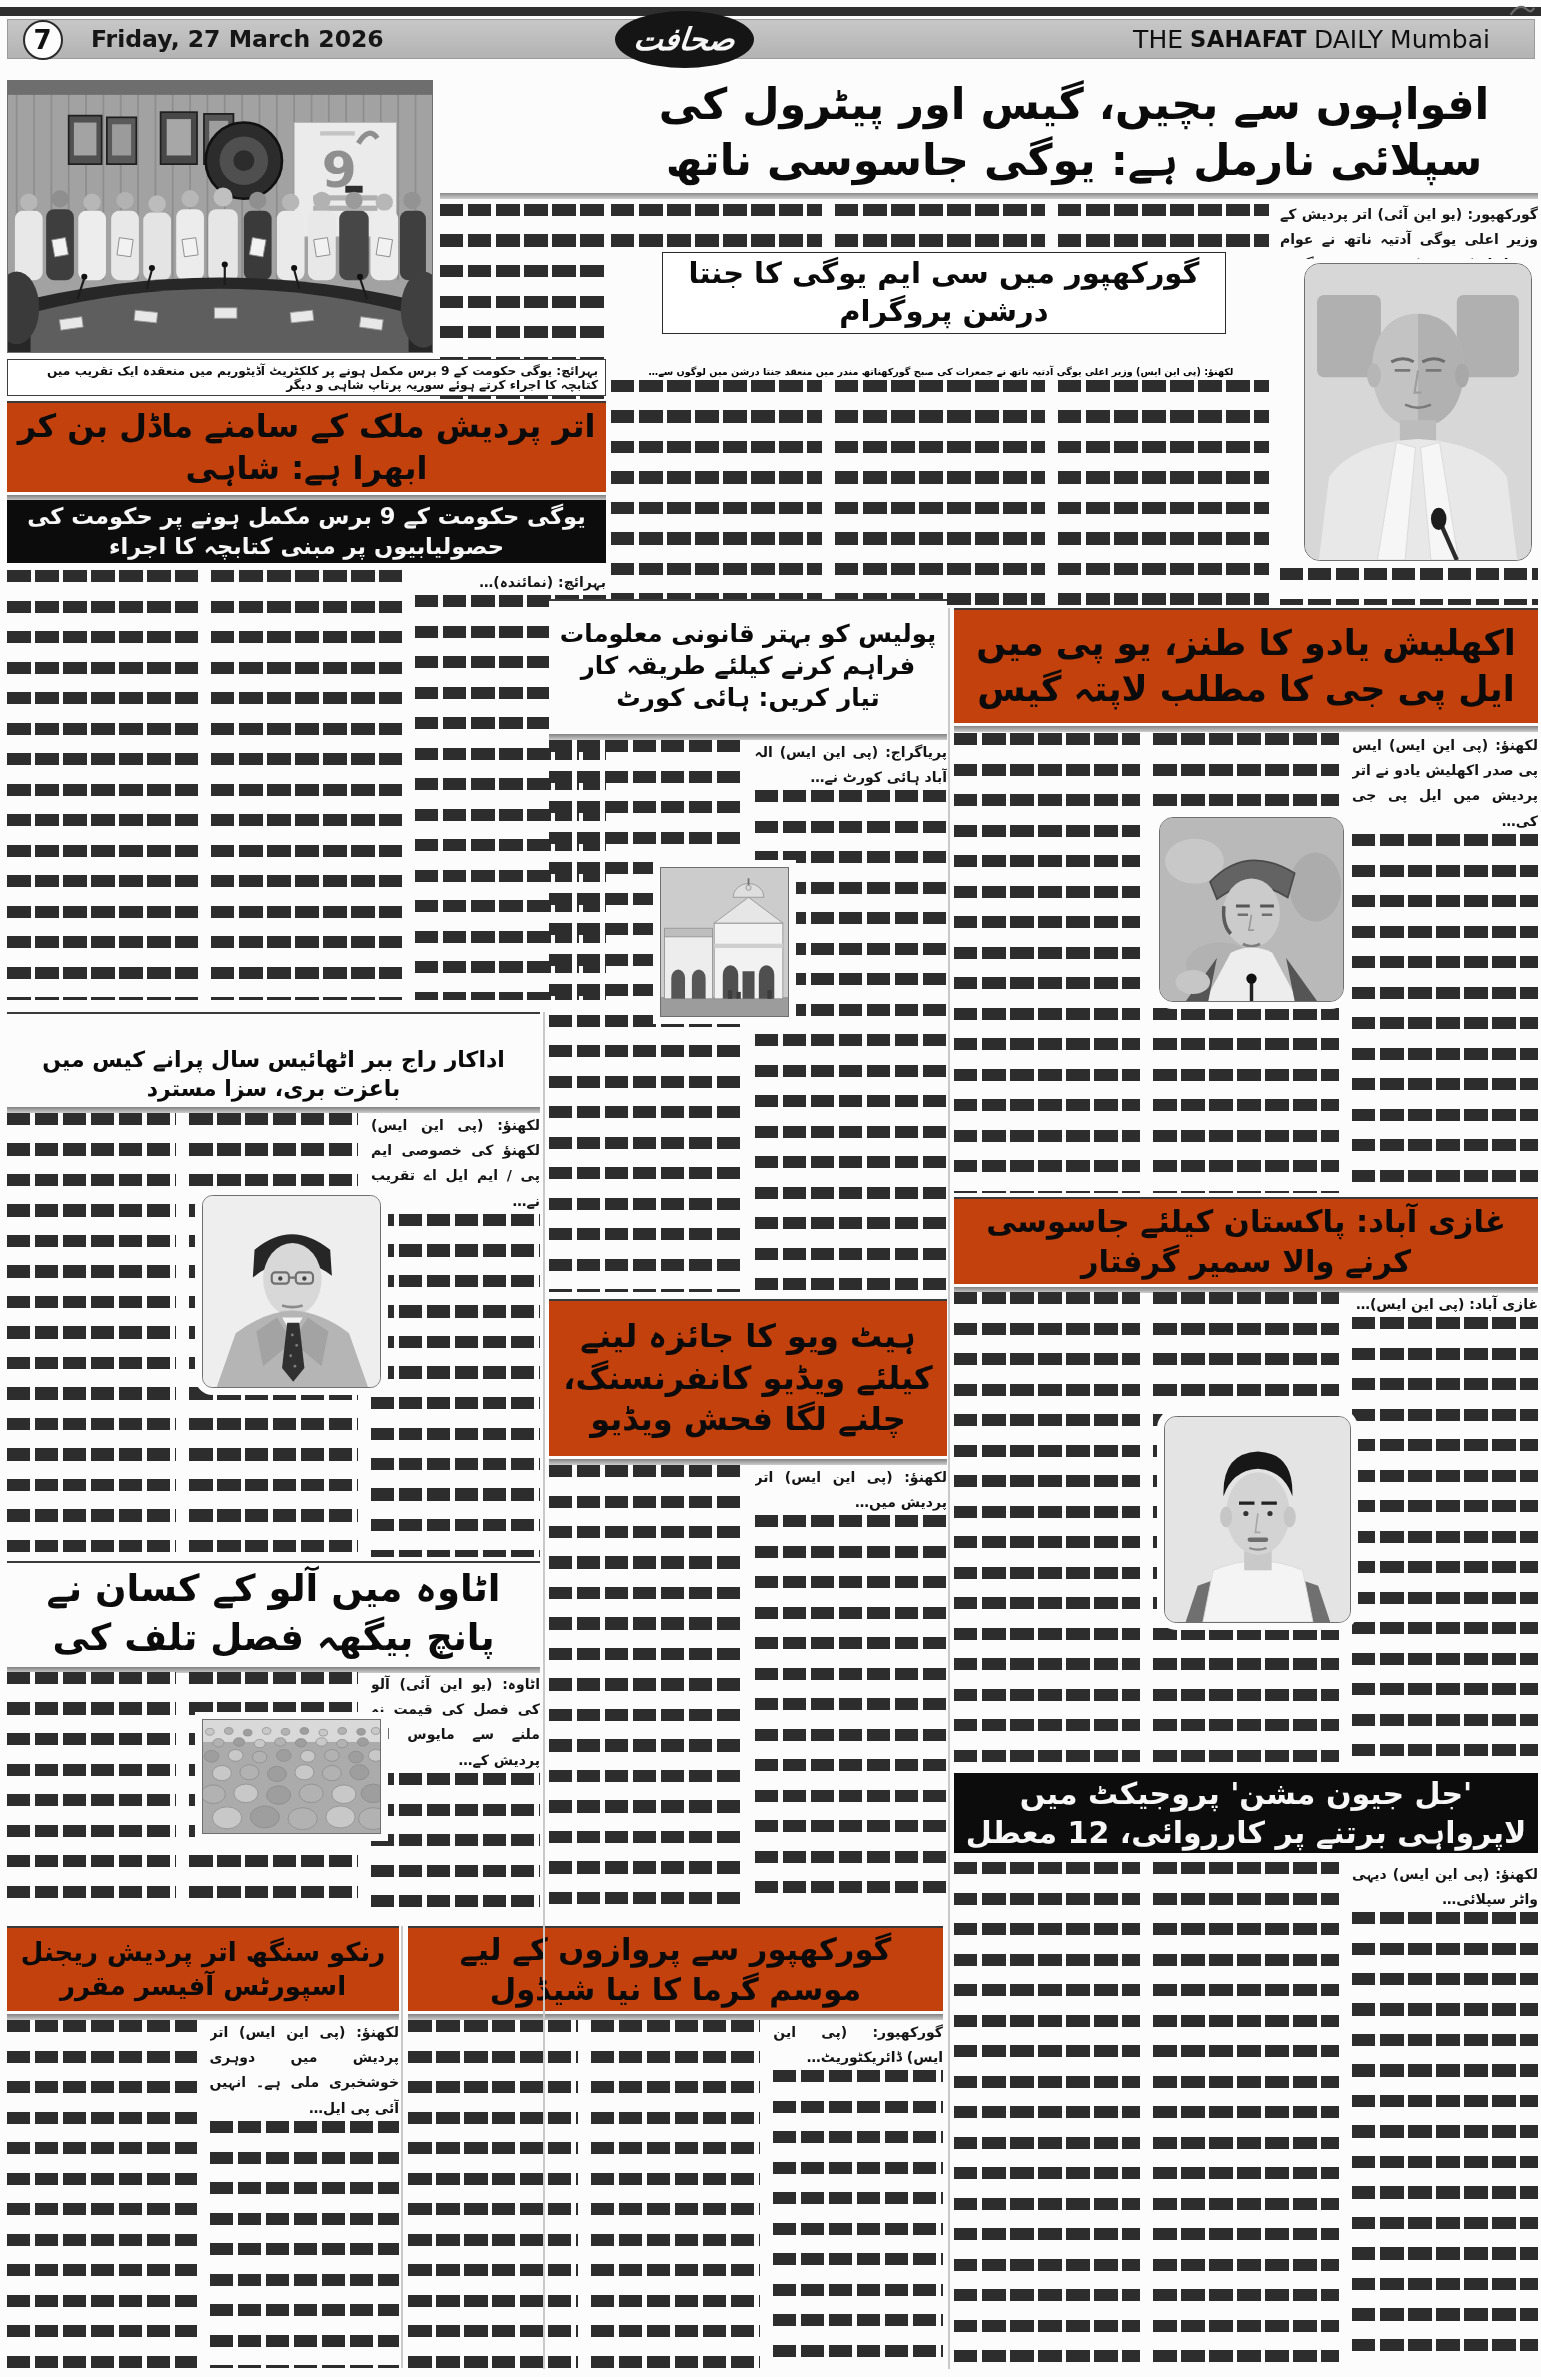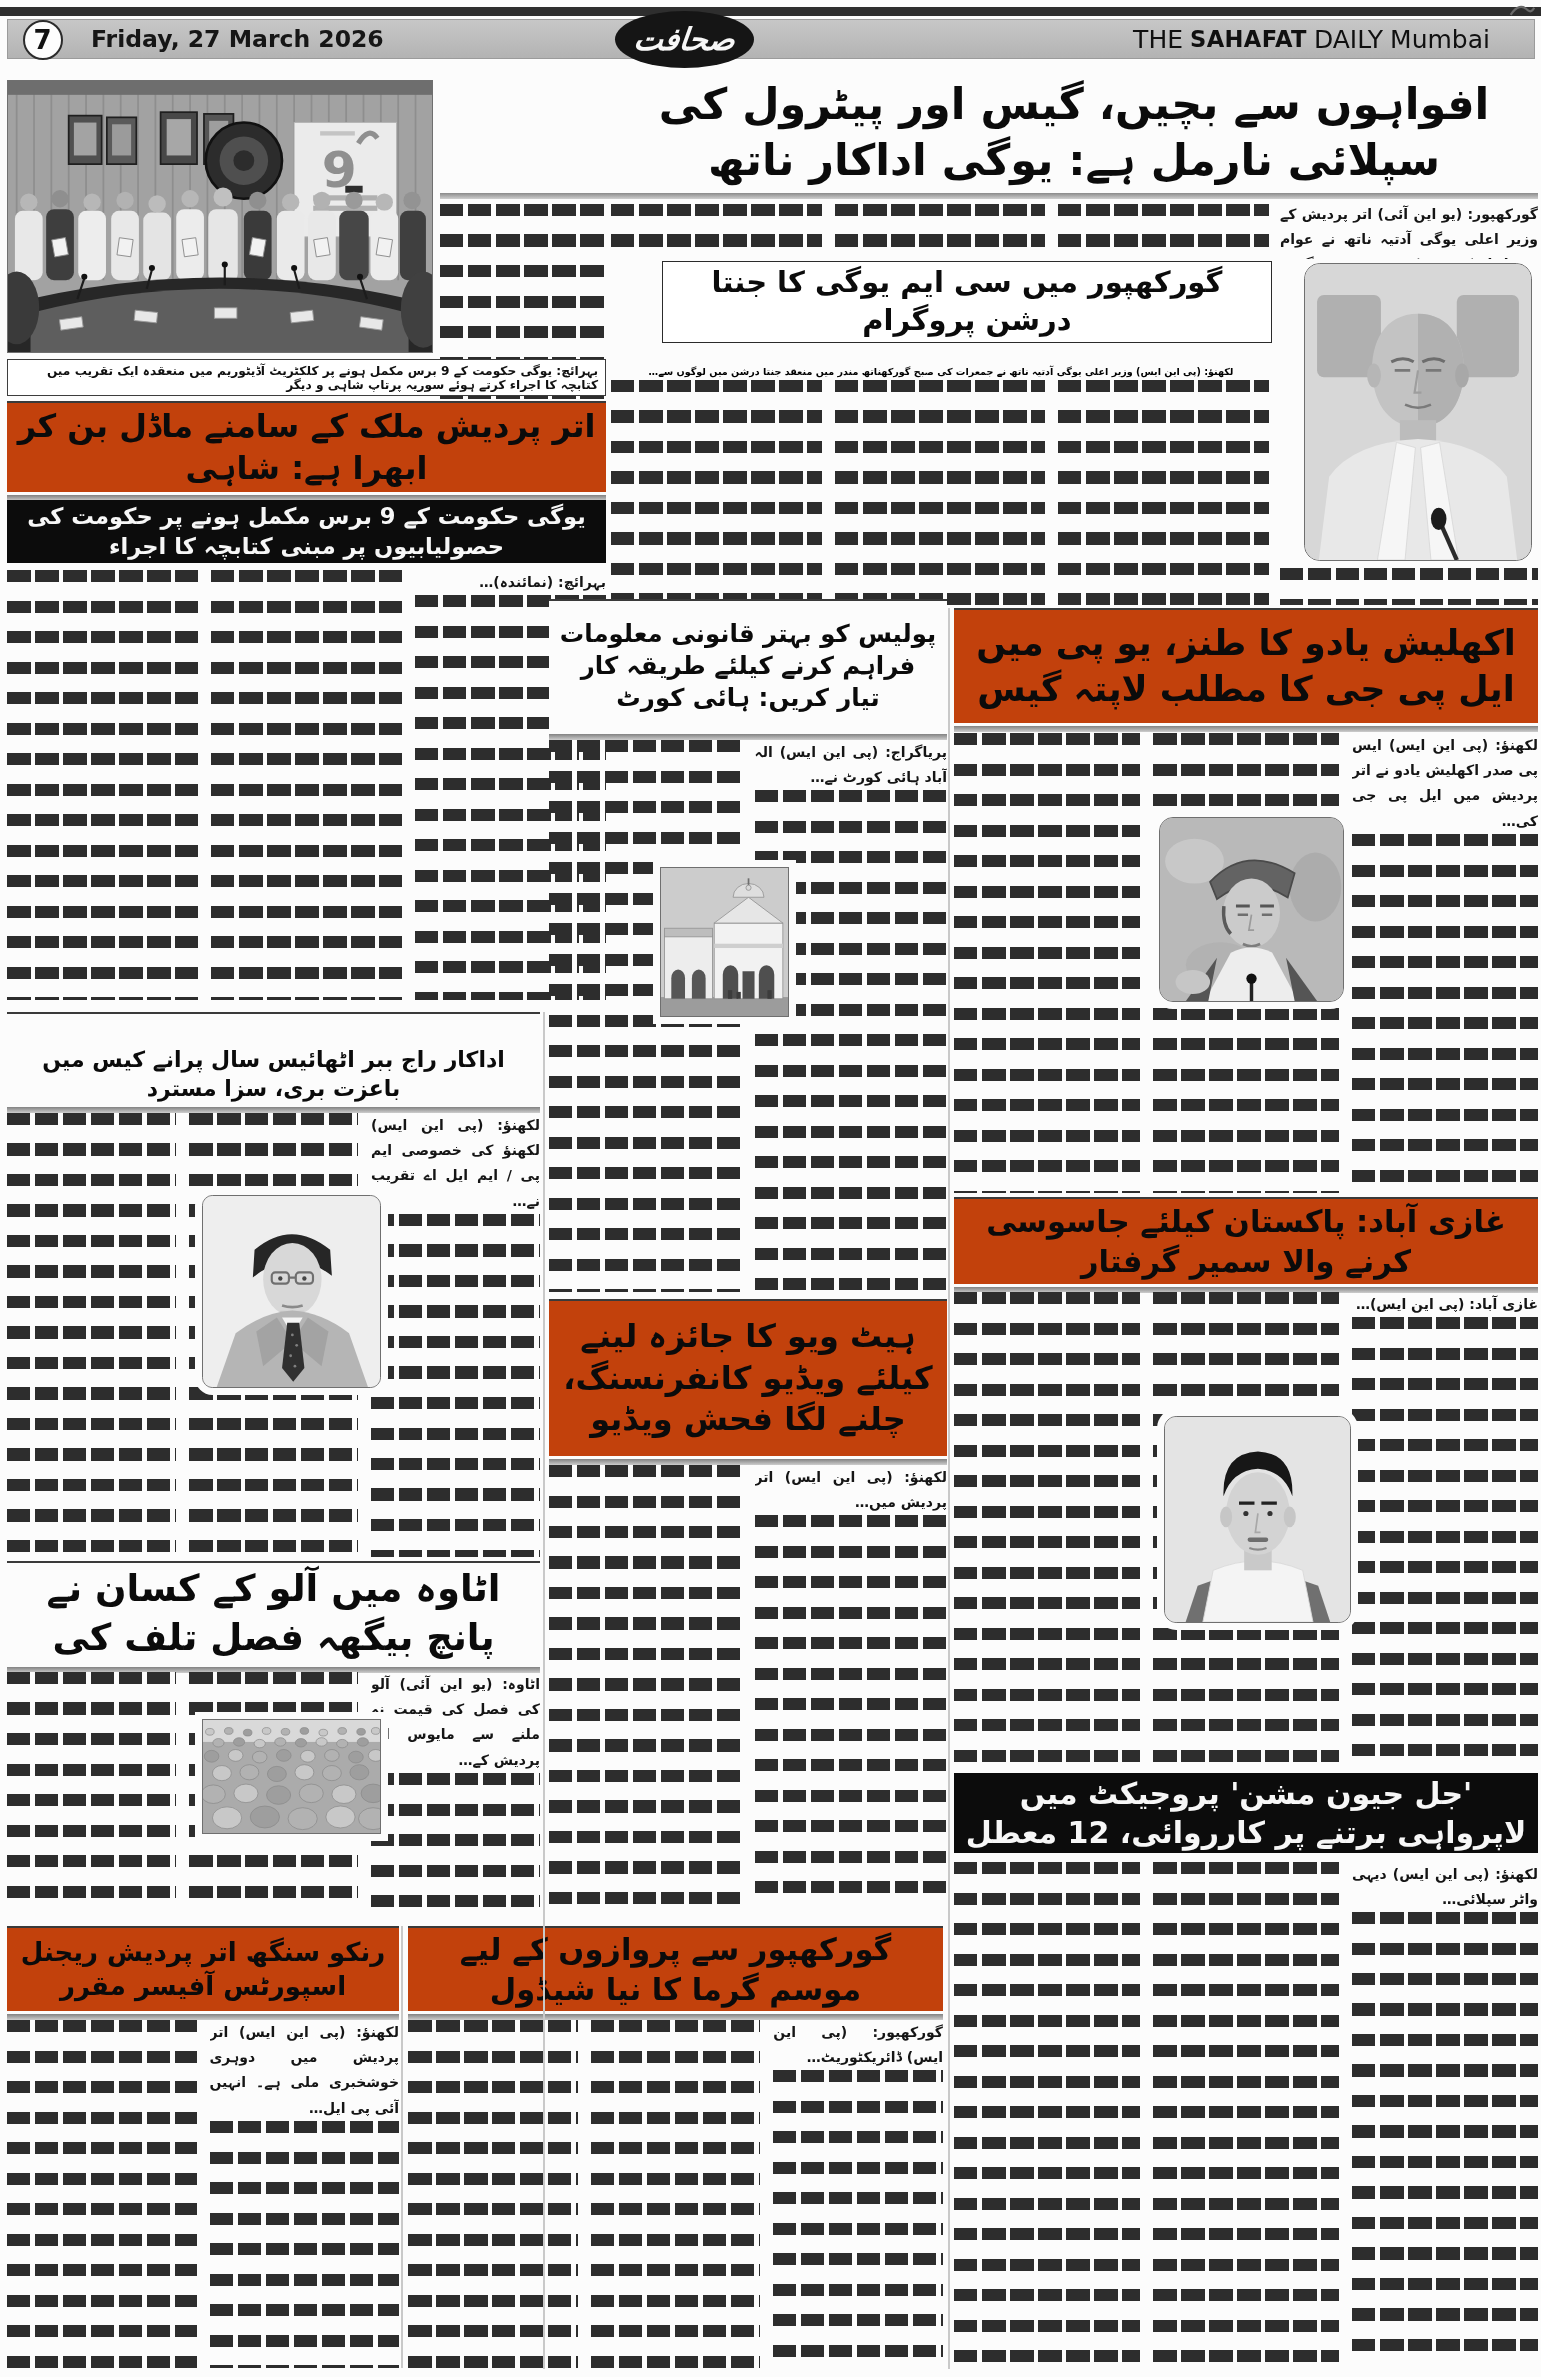--- a/index.html
+++ b/index.html
@@ -62,21 +62,21 @@
     <span class="b-the">THE</span>
     <span class="b-name">SAHAFAT</span>
     <span class="b-daily">DAILY</span>
     <span class="b-city">Mumbai</span>
   </div>
   <svg class="abs" style="left:1507px;top:0;width:30px;height:17.4px" viewBox="0 0 34 20">
       <path d="M4,17 Q14,2 24,12 Q28,15 31,9" stroke="#6a6a6a" stroke-width="2.5" fill="none"></path>
     </svg>
 
   <div class="abs hl" style="left:610px;top:75px;width:928px;height:115px">
-    <span class="fit" style="font-size: 43px;">افواہوں سے بچیں، گیس اور پیٹرول کی سپلائی نارمل ہے: یوگی اداکار ناتھ</span>
+    <span class="fit" style="font-size: 43px;">افواہوں سے بچیں، گیس اور پیٹرول کی سپلائی نارمل ہے: یوگی جاسوسی ناتھ</span>
   </div>
   <div class="abs hrule" style="left:440px;top:193px;width:1098px;height:6.1px"></div>
 
   <div class="abs body" style="left:1280px;top:202px;width:258px;height:57px">
     <div class="col">
         <div class="lead">گورکھپور: (یو این آئی) اتر پردیش کے وزیر اعلی یوگی آدتیہ ناتھ نے عوام سے اپیل کی ہے کہ وہ رسوئی گیس یا…</div>
       </div>
   </div>
 
   <figure class="abs photo rounded18" style="left:1304px;top:263px;width:228px;height:298px;margin:0">
@@ -116,21 +116,21 @@
         <div class="greek"></div>
       </div>
     <div class="col">
         <div class="greek"></div>
       </div>
     <div class="col">
         <div class="greek"></div>
       </div>
   </div>
 
-  <div class="abs hl boxed" style="left:662px;top:261px;width:610px;height:82px">
+  <div class="abs hl boxed" style="left:662px;top:252px;width:564px;height:82px">
     <span class="fit" style="font-size: 29px;">گورکھپور میں سی ایم یوگی کا جنتا درشن پروگرام</span>
   </div>
   <div class="abs kick" style="left:610px;top:347px;width:662px;height:30px">
     <span class="fit" style="font-size: 9.6px;">لکھنؤ: (پی این ایس) وزیر اعلی یوگی آدتیہ ناتھ نے جمعرات کی صبح گورکھناتھ مندر میں منعقد جنتا درشن میں لوگوں سے…</span>
   </div>
   <div class="abs body" style="left:611px;top:380px;width:658px;height:225px">
     <div class="col">
         <div class="greek"></div>
       </div>
     <div class="col">

